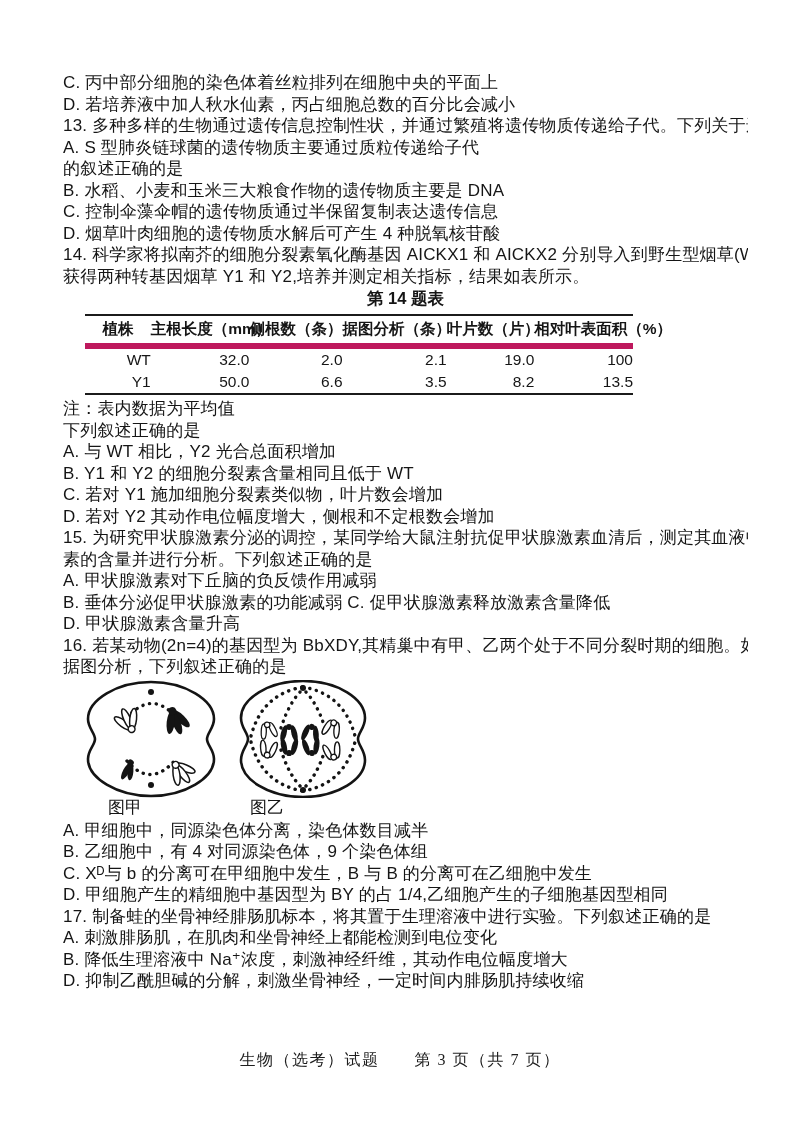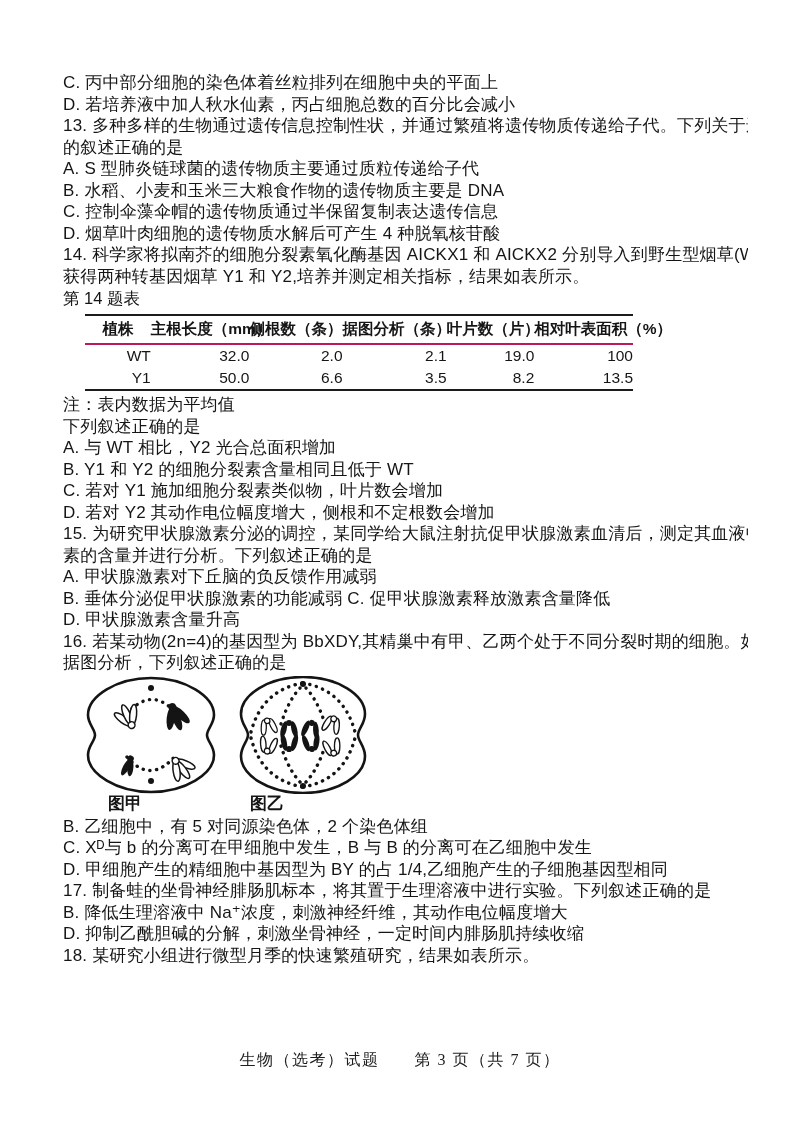--- a/index.html
+++ b/index.html
@@ -8,38 +8,38 @@
     background:#ffffff;color:#151515;
     font-family:"Liberation Sans","DejaVu Sans",sans-serif;
   }
   .content{position:absolute;top:72px;left:63px;width:685px;}
   .line{
     font-size:17px;line-height:21.5px;height:21.5px;
     white-space:nowrap;overflow:hidden;font-weight:500;
     letter-spacing:0.2px;
   }
   .tbl-title{
-    text-align:left;font-weight:400;font-size:16.5px;
+    text-align:center;font-weight:700;font-size:16.5px;
     line-height:22px;height:22px;white-space:nowrap;
   }
   table.q14{
     border-collapse:collapse;table-layout:fixed;
     width:548px;margin:5px 0 3px 22px;
     border-top:2.4px solid #1b1b1b;border-bottom:2.4px solid #1b1b1b;
     font-size:15.5px;
   }
   table.q14 thead th{
-    border-bottom:2px solid #be185d;font-weight:700;
+    border-bottom:6px solid #be185d;font-weight:700;
     height:27px;padding:0;text-align:center;white-space:nowrap;
   }
   table.q14 td{height:22px;text-align:right;font-weight:500;padding:0;white-space:nowrap;}
   col.c1{width:12%} col.c2{width:18%} col.c3{width:17%}
   col.c4{width:19%} col.c5{width:16%} col.c6{width:18%}
   .figs{height:118px;margin:2px 0 0 12px;}
-  .fig-labels{display:flex;height:22px;line-height:20px;font-size:17px;font-weight:700;}
+  .fig-labels{display:flex;height:22px;line-height:20px;font-size:17px;font-weight:400;}
   .fig-label-a{margin-left:45px;}
   .fig-label-b{margin-left:108px;}
   .footer{
     position:absolute;top:1050px;left:0;width:800px;text-align:center;
     font-family:"Liberation Serif","DejaVu Serif",serif;
     font-size:16px;letter-spacing:1.5px;color:#1d1d1d;
   }
   
   .cellwall{fill:#ffffff;stroke:#141414;stroke-width:2.6;}
   .spin{fill:none;stroke:#141414;stroke-width:3.4;stroke-dasharray:0.2 6.6;stroke-linecap:round;}
@@ -49,22 +49,22 @@
 </style>
 </head>
 <body>
 
 <div class="content">
 
   <div class="line">C. 丙中部分细胞的染色体着丝粒排列在细胞中央的平面上</div>
   <div class="line">D. 若培养液中加人秋水仙素，丙占细胞总数的百分比会减小</div>
 
   <div class="line">13. 多种多样的生物通过遗传信息控制性状，并通过繁殖将遗传物质传递给子代。下列关于遗传物质</div>
+  <div class="line">A. S 型肺炎链球菌的遗传物质主要通过质粒传递给子代</div>
   <div class="line">的叙述正确的是</div>
-  <div class="line">A. S 型肺炎链球菌的遗传物质主要通过质粒传递给子代</div>
   <div class="line">B. 水稻、小麦和玉米三大粮食作物的遗传物质主要是 DNA</div>
   <div class="line">C. 控制伞藻伞帽的遗传物质通过半保留复制表达遗传信息</div>
   <div class="line">D. 烟草叶肉细胞的遗传物质水解后可产生 4 种脱氧核苷酸</div>
 
   <div class="line">14. 科学家将拟南芥的细胞分裂素氧化酶基因 AICKX1 和 AICKX2 分别导入到野生型烟草(WT)中，</div>
   <div class="line">获得两种转基因烟草 Y1 和 Y2,培养并测定相关指标，结果如表所示。</div>
 
   <div class="tbl-title">第 14 题表</div>
 
   <table class="q14">
@@ -209,25 +209,26 @@
           <circle cx="0" cy="-1" r="3.2"></circle>
         </g>
       </g>
     </svg>
   </div>
   <div class="fig-labels">
     <span class="fig-label-a">图甲</span>
     <span class="fig-label-b">图乙</span>
   </div>
 
-  <div class="line">B. 乙细胞中，有 5 对同源染色体，2 个染色体组</div>
+  <div class="line">A. 甲细胞中，同源染色体分离，染色体数目减半</div>
+  <div class="line">B. 乙细胞中，有 4 对同源染色体，9 个染色体组</div>
   <div class="line">C. Xᴰ与 b 的分离可在甲细胞中发生，B 与 B 的分离可在乙细胞中发生</div>
   <div class="line">D. 甲细胞产生的精细胞中基因型为 BY 的占 1/4,乙细胞产生的子细胞基因型相同</div>
 
   <div class="line">17. 制备蛙的坐骨神经腓肠肌标本，将其置于生理溶液中进行实验。下列叙述正确的是</div>
+  <div class="line">A. 刺激腓肠肌，在肌肉和坐骨神经上都能检测到电位变化</div>
   <div class="line">B. 降低生理溶液中 Na⁺浓度，刺激神经纤维，其动作电位幅度增大</div>
   <div class="line">D. 抑制乙酰胆碱的分解，刺激坐骨神经，一定时间内腓肠肌持续收缩</div>
 
-  <div class="line">18. 某研究小组进行微型月季的快速繁殖研究，结果如表所示。</div>
 
 </div>
 
 <div class="footer">生物（选考）试题　　第 3 页（共 7 页）</div>
 
 </body></html>

